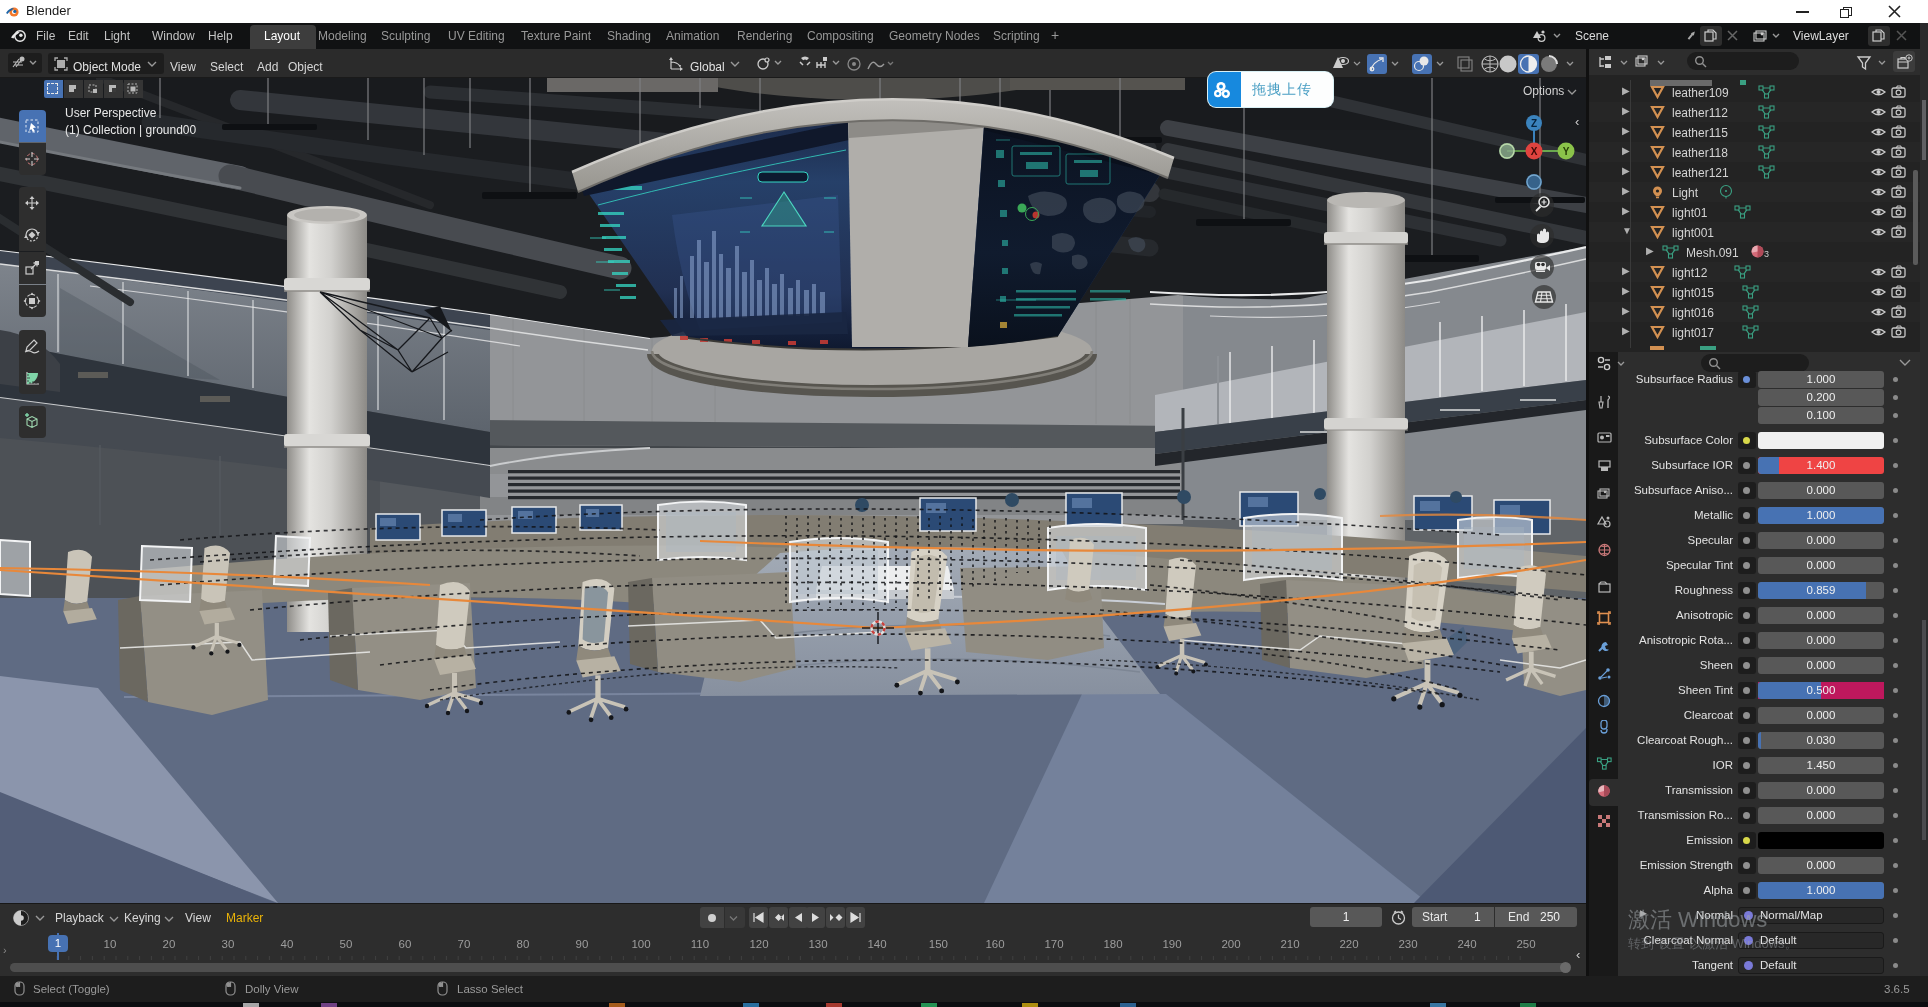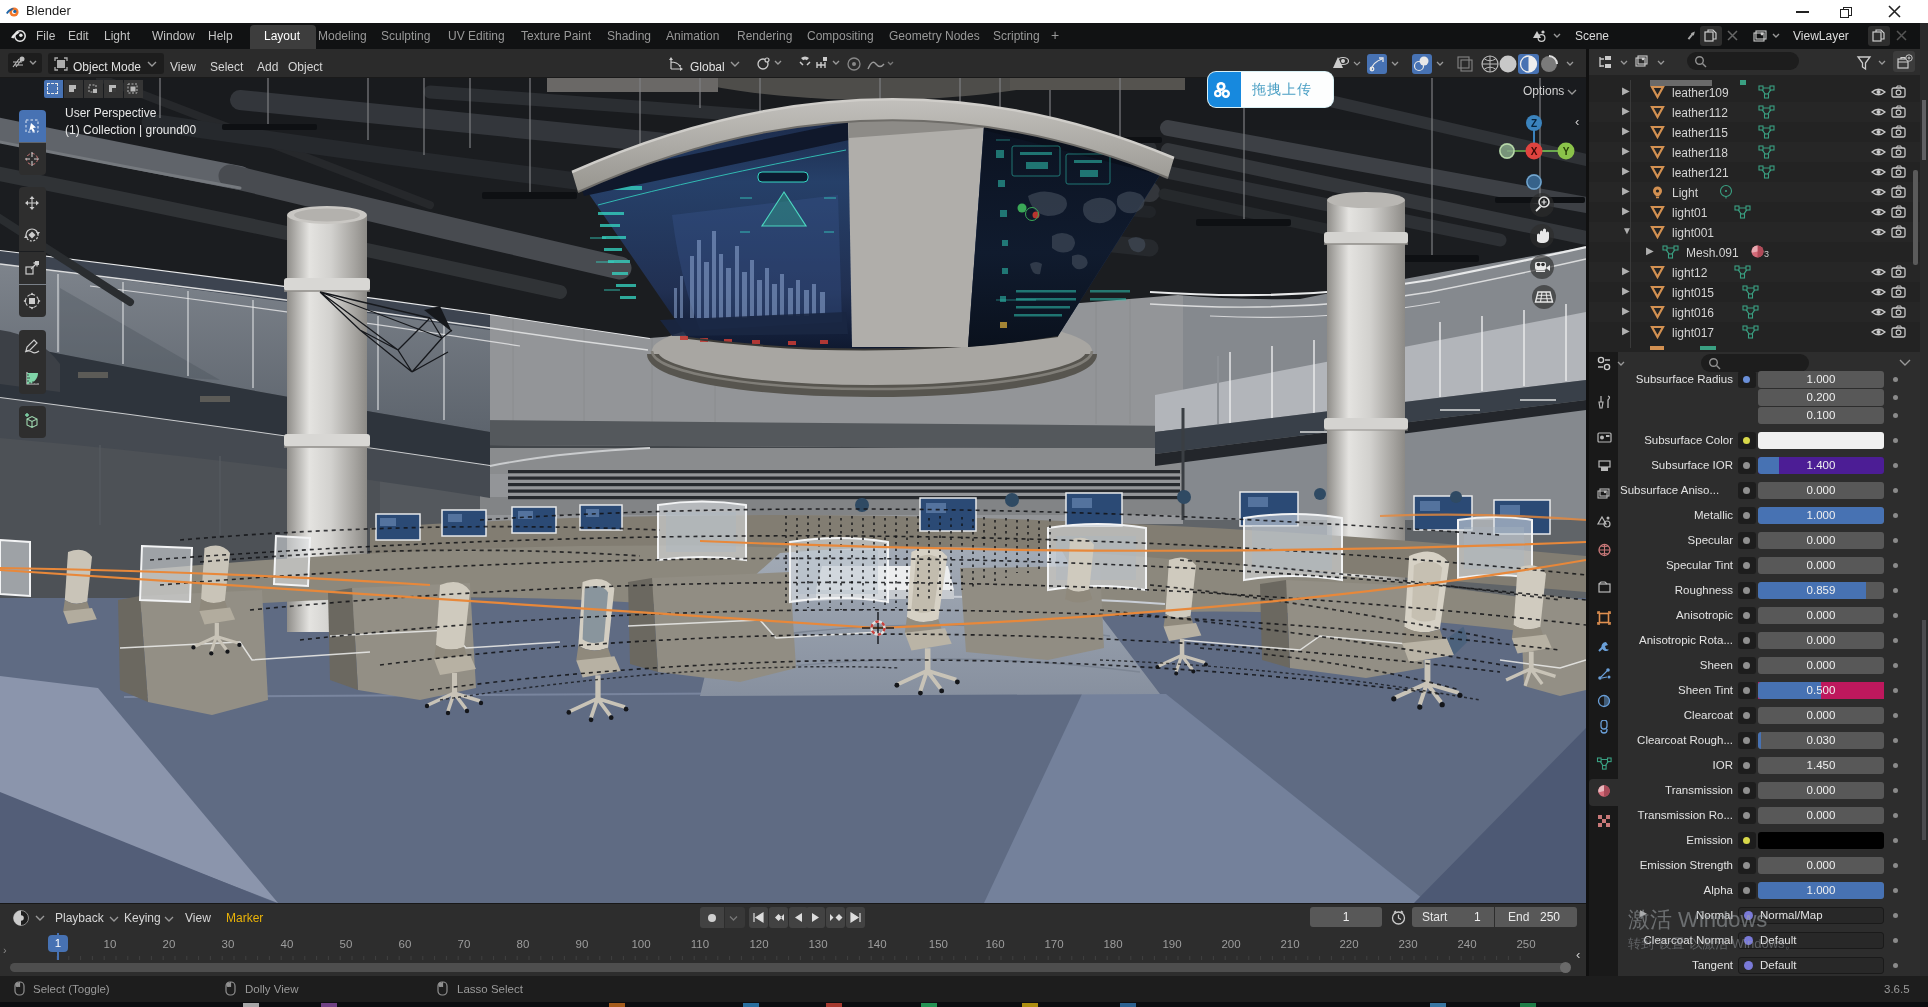--- a/index.html
+++ b/index.html
@@ -1223,26 +1223,26 @@
   </div>
 <div class="abs" style="left:1893px;top:413px;width:5px;height:5px;border-radius:50%;background:#8a8a8a"></div>
 <div class="txt" style="left:1620px;top:434px;width:113px;text-align:right;font-size:11.5px;color:#e2e2e2;overflow:hidden">Subsurface Color</div>
 <div class="abs" style="left:1738px;top:432px;width:18px;height:17px;background:#1d1d1d;border-radius:3px"></div>
 <div class="abs" style="left:1743px;top:437px;width:7px;height:7px;border-radius:50%;background:#d8d84a"></div>
 <div class="abs" style="left:1758px;top:432px;width:126px;height:17px;background:#f0f0f0;border-radius:3px"></div>
 <div class="abs" style="left:1893px;top:438px;width:5px;height:5px;border-radius:50%;background:#8a8a8a"></div>
 <div class="txt" style="left:1620px;top:459px;width:113px;text-align:right;font-size:11.5px;color:#e2e2e2;overflow:hidden">Subsurface IOR</div>
 <div class="abs" style="left:1738px;top:457px;width:18px;height:17px;background:#1d1d1d;border-radius:3px"></div>
 <div class="abs" style="left:1743px;top:462px;width:7px;height:7px;border-radius:50%;background:#909090"></div>
-<div class="abs" style="left:1758px;top:457px;width:126px;height:17px;background:#4c1d95;border-radius:3px;overflow:hidden">
+<div class="abs" style="left:1758px;top:457px;width:126px;height:17px;background:#ef4444;border-radius:3px;overflow:hidden">
     <div class="abs" style="left:0;top:0;width:21px;height:17px;background:#4772b3;border-radius:3px 0 0 3px"></div>
     <div class="abs" style="left:0;top:0;width:126px;height:17px;text-align:center;font-size:11.5px;color:#f0f0f0;line-height:17px">1.400</div>
   </div>
 <div class="abs" style="left:1893px;top:463px;width:5px;height:5px;border-radius:50%;background:#8a8a8a"></div>
-<div class="txt" style="left:1620px;top:484px;width:113px;text-align:left;font-size:11.5px;color:#e2e2e2;overflow:hidden">Subsurface Aniso...</div>
+<div class="txt" style="left:1620px;top:484px;width:113px;text-align:right;font-size:11.5px;color:#e2e2e2;overflow:hidden">Subsurface Aniso...</div>
 <div class="abs" style="left:1738px;top:482px;width:18px;height:17px;background:#1d1d1d;border-radius:3px"></div>
 <div class="abs" style="left:1743px;top:487px;width:7px;height:7px;border-radius:50%;background:#909090"></div>
 <div class="abs" style="left:1758px;top:482px;width:126px;height:17px;background:#585858;border-radius:3px;overflow:hidden">
     <div class="abs" style="left:0;top:0;width:126px;height:17px;text-align:center;font-size:11.5px;color:#f0f0f0;line-height:17px">0.000</div>
   </div>
 <div class="abs" style="left:1893px;top:488px;width:5px;height:5px;border-radius:50%;background:#8a8a8a"></div>
 <div class="txt" style="left:1620px;top:509px;width:113px;text-align:right;font-size:11.5px;color:#e2e2e2;overflow:hidden">Metallic</div>
 <div class="abs" style="left:1738px;top:507px;width:18px;height:17px;background:#1d1d1d;border-radius:3px"></div>
 <div class="abs" style="left:1743px;top:512px;width:7px;height:7px;border-radius:50%;background:#909090"></div>
 <div class="abs" style="left:1758px;top:507px;width:126px;height:17px;background:#585858;border-radius:3px;overflow:hidden">

